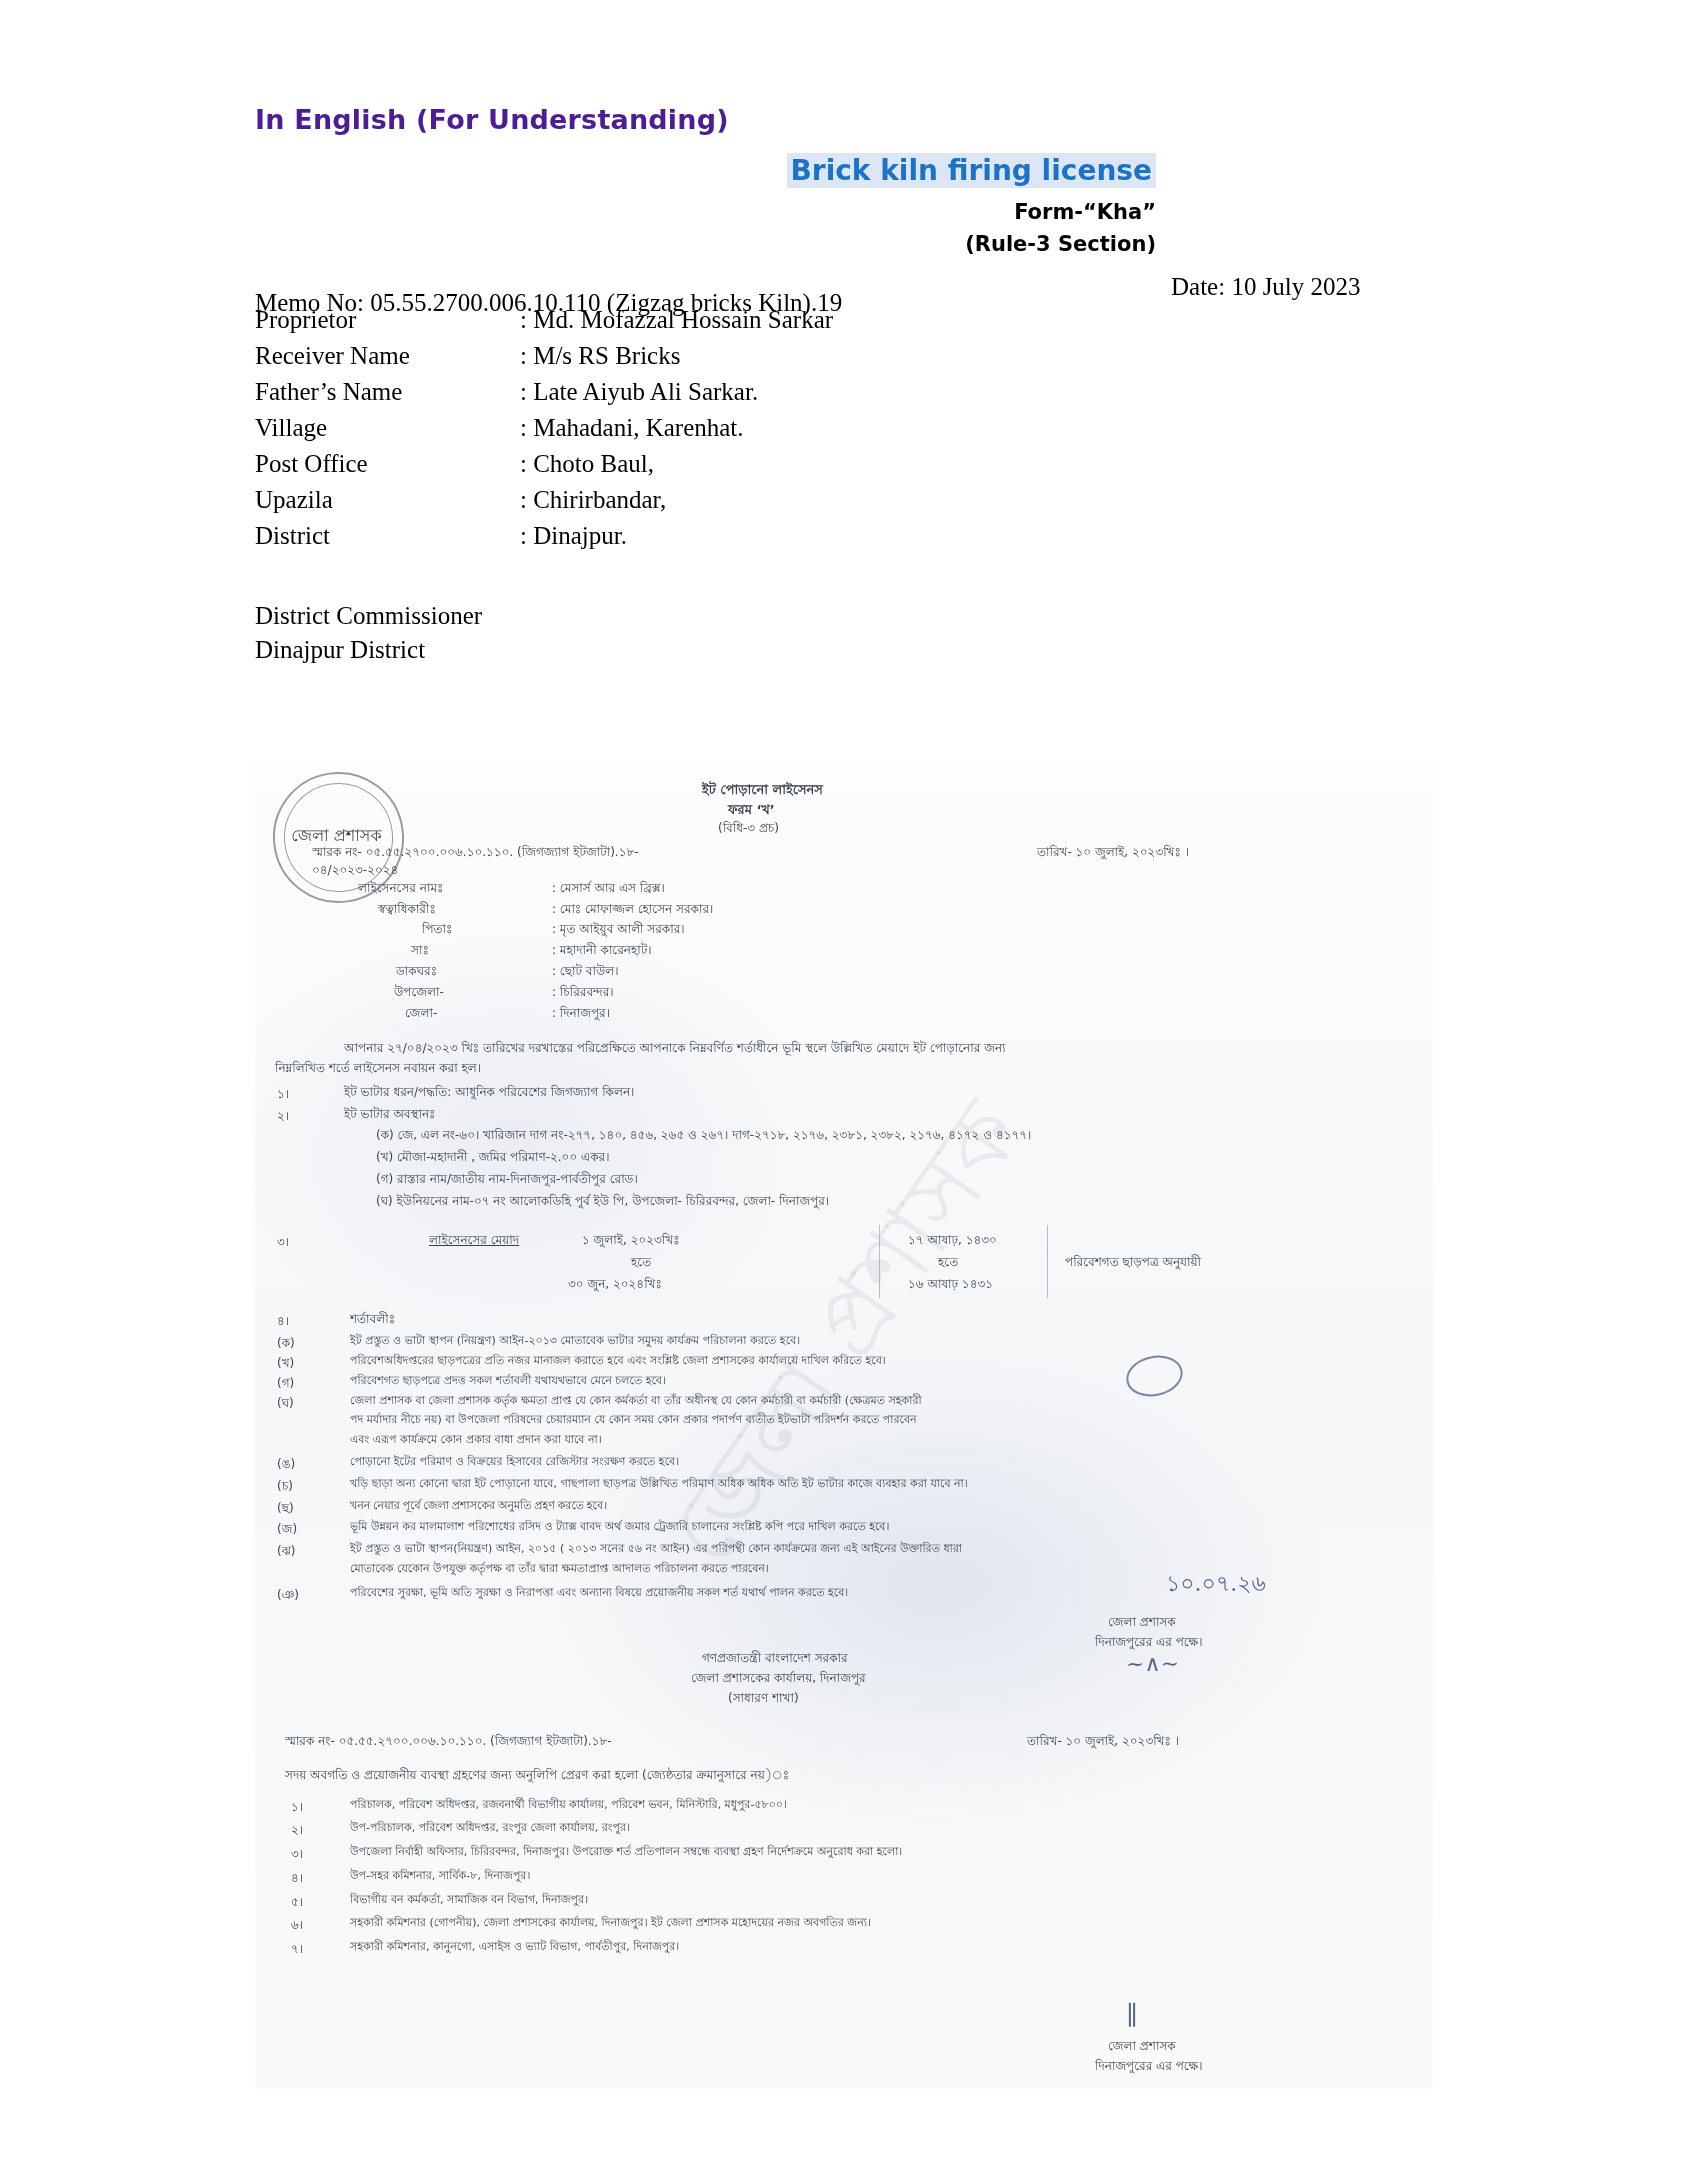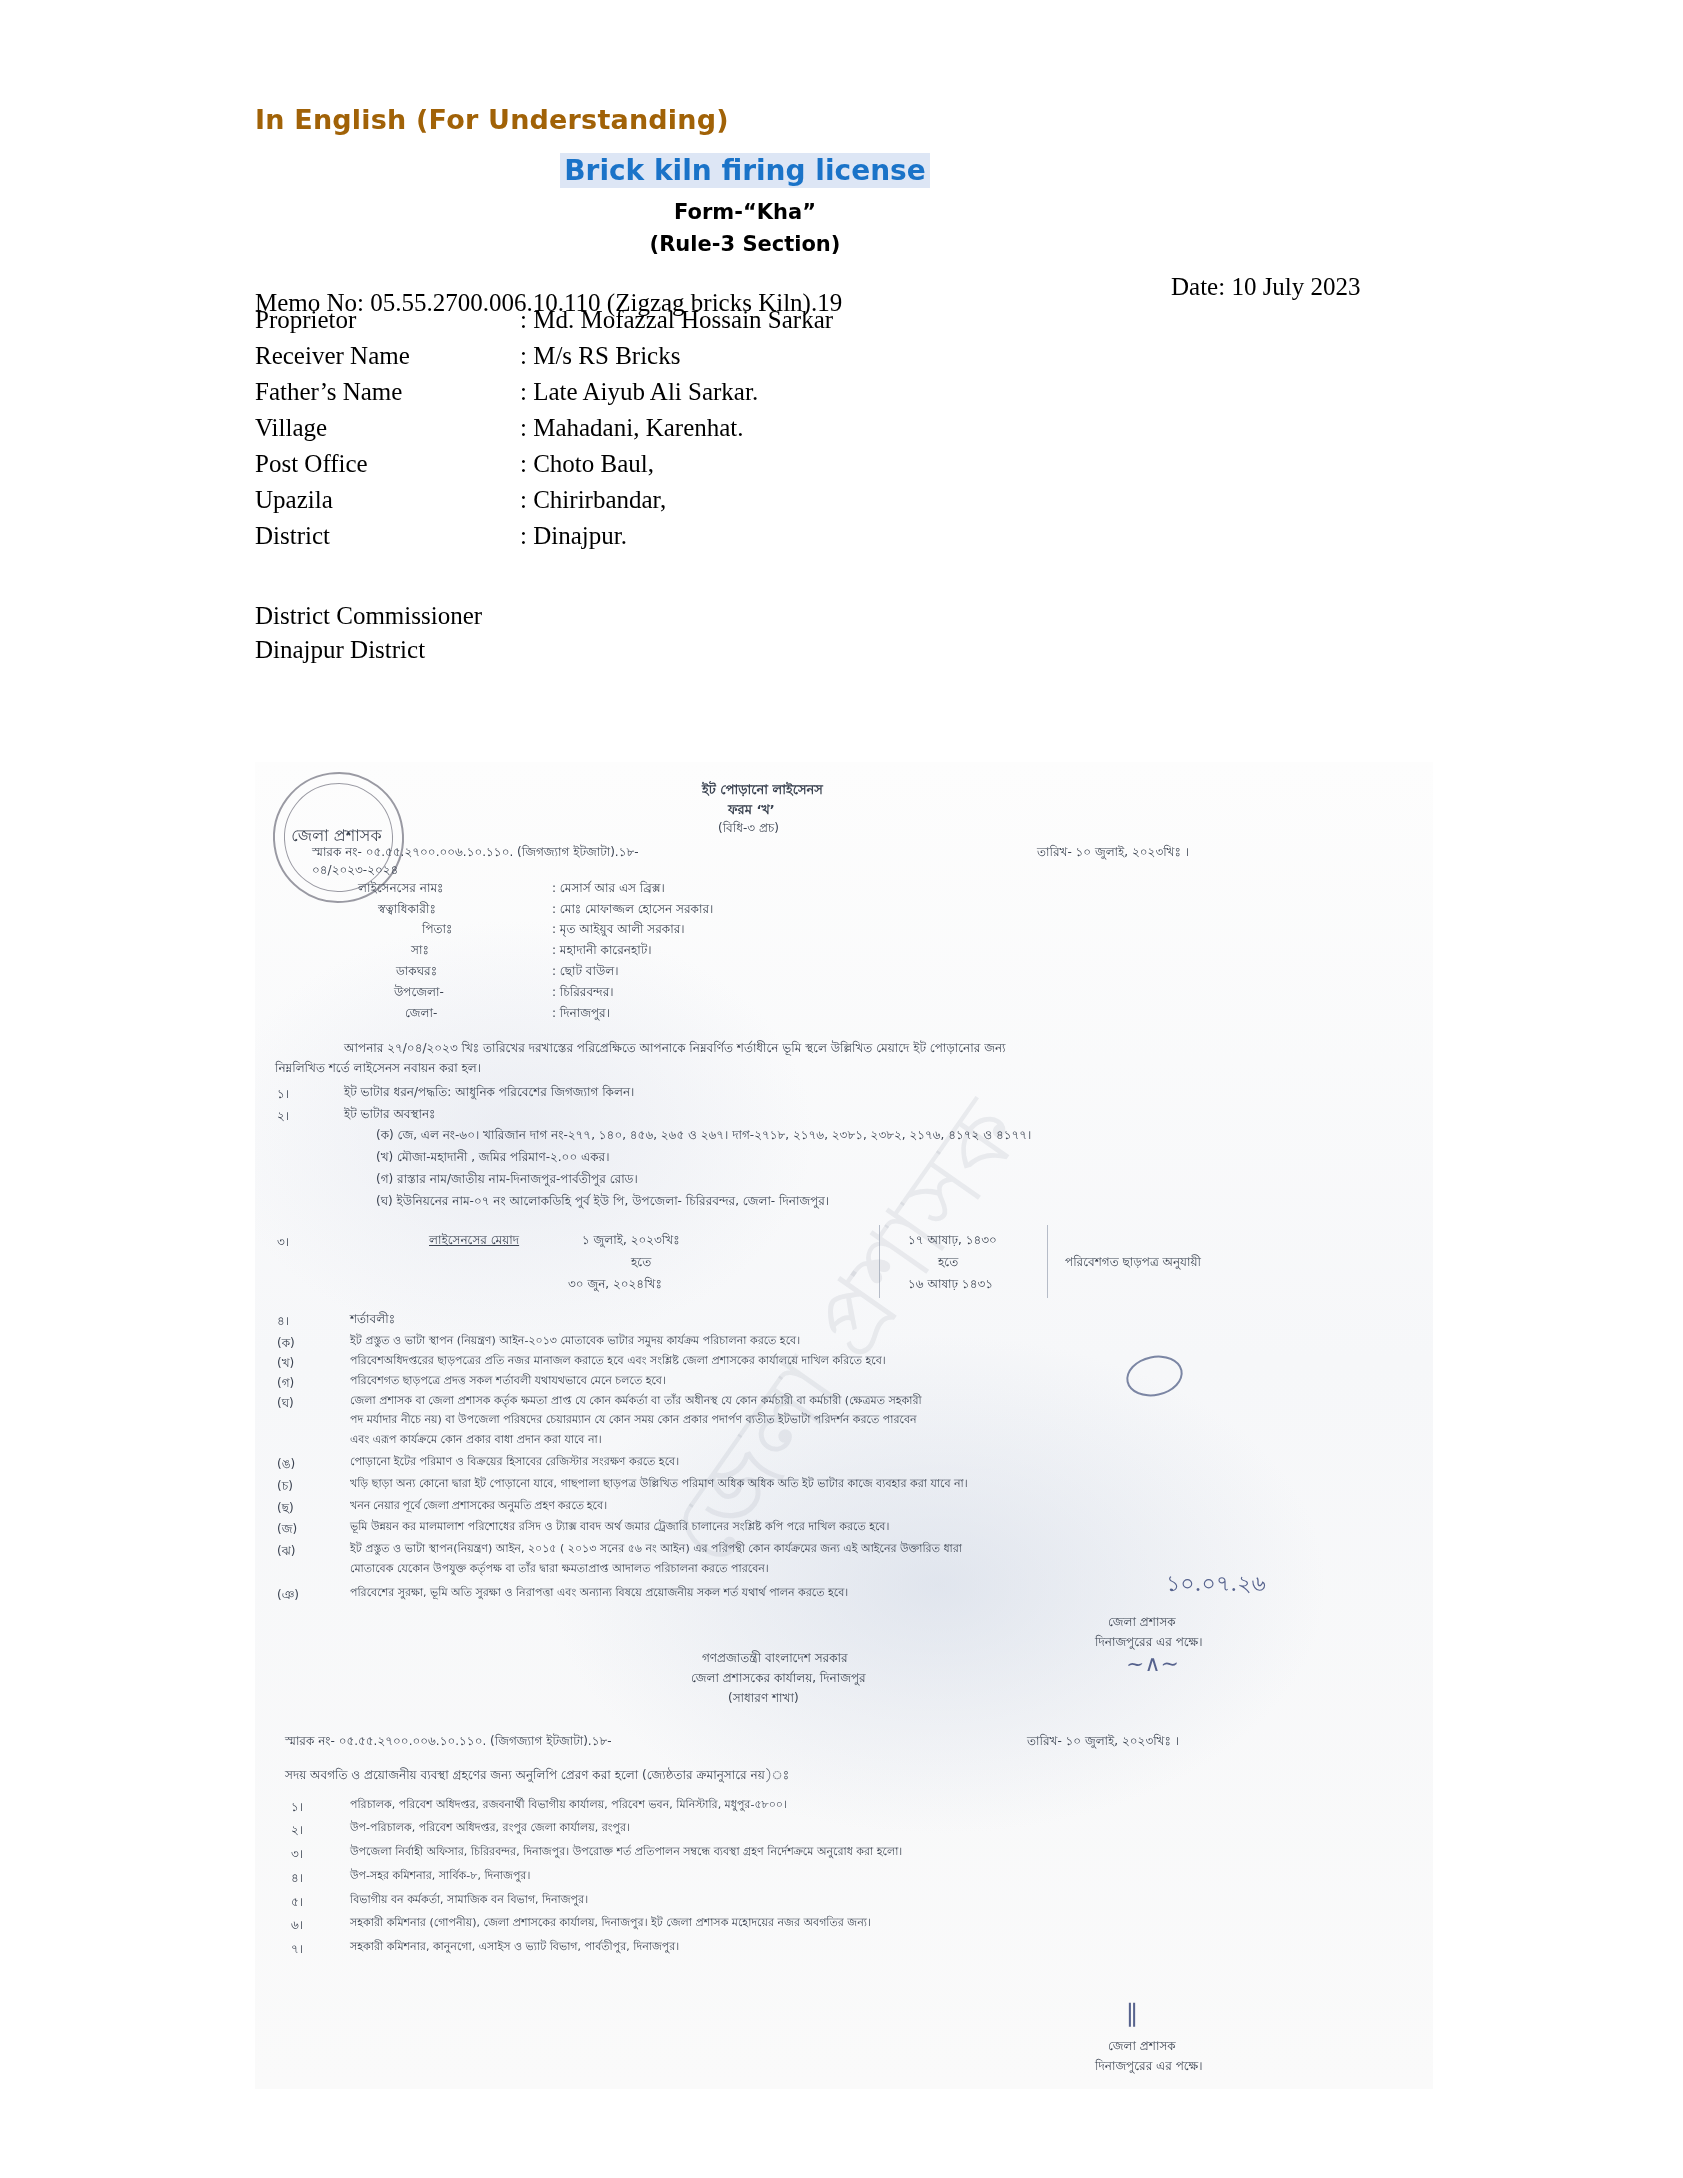--- a/index.html
+++ b/index.html
@@ -26,24 +26,24 @@
     left: 255px;
     top: 104px;
     width: 1188px;
   }
   .title-en {
     font-family: "DejaVu Sans", sans-serif;
     font-weight: bold;
     font-size: 27px;
     letter-spacing: 0.2px;
     margin: 0 0 18px 0;
-    color: #a16207;
+    color: #4c1d95;
   }
   .center-block {
-    text-align: center;
+    text-align: right;
     width: 822px;
     margin-left: 79px;
   }
   .title-highlight {
     display: inline-block;
     font-family: "DejaVu Sans", sans-serif;
     font-weight: bold;
     font-size: 28px;
     color: #1a73c8;
     background: #dde6f5;

